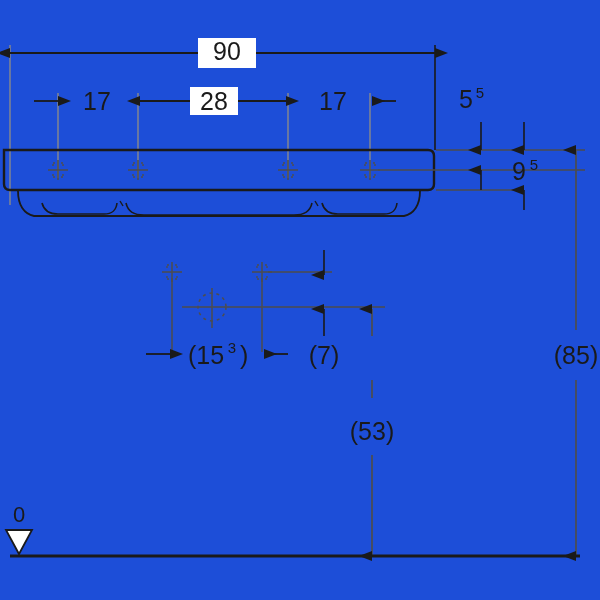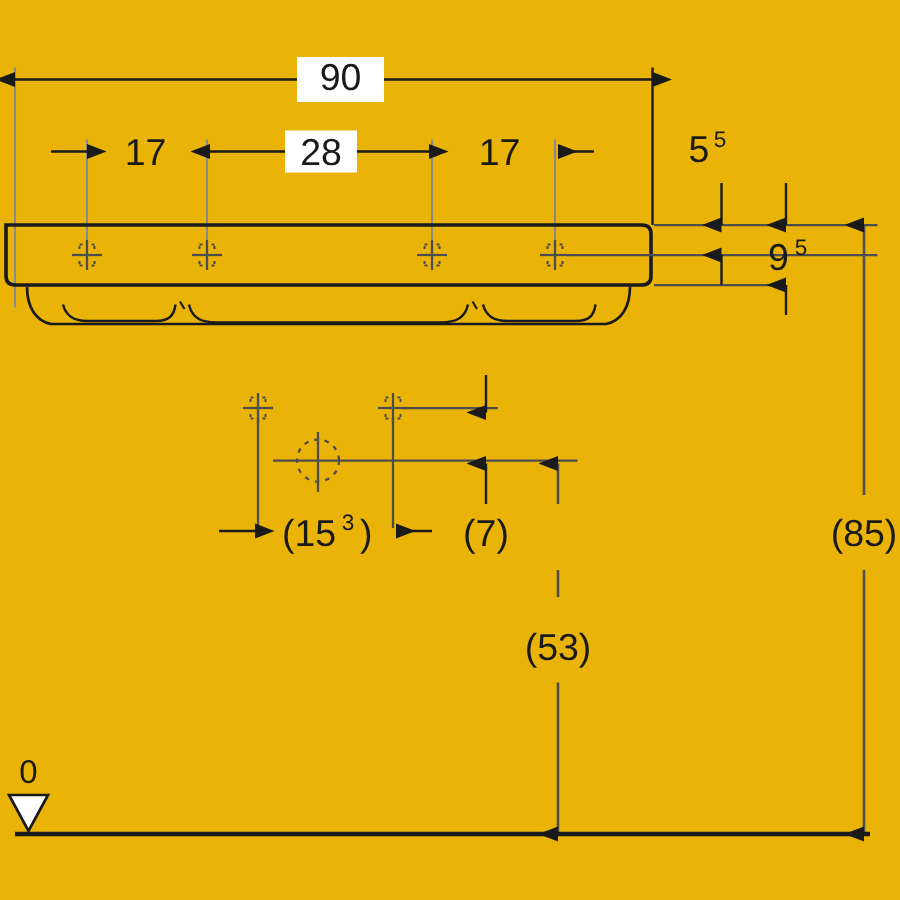--- a/index.html
+++ b/index.html
@@ -8,21 +8,21 @@
     padding: 0;
     background: #ffffff;
   }
   body {
     font-family: "Liberation Sans", sans-serif;
   }
   #drawing-root {
     position: relative;
     width: 600px;
     height: 600px;
-    background: #eab308;
+    background: #1d4ed8;
     overflow: hidden;
   }
   svg#drawing-svg {
     display: block;
     width: 600px;
     height: 600px;
   }
   .dim-text {
     font-family: "Liberation Sans", sans-serif;
     font-size: 25px;

